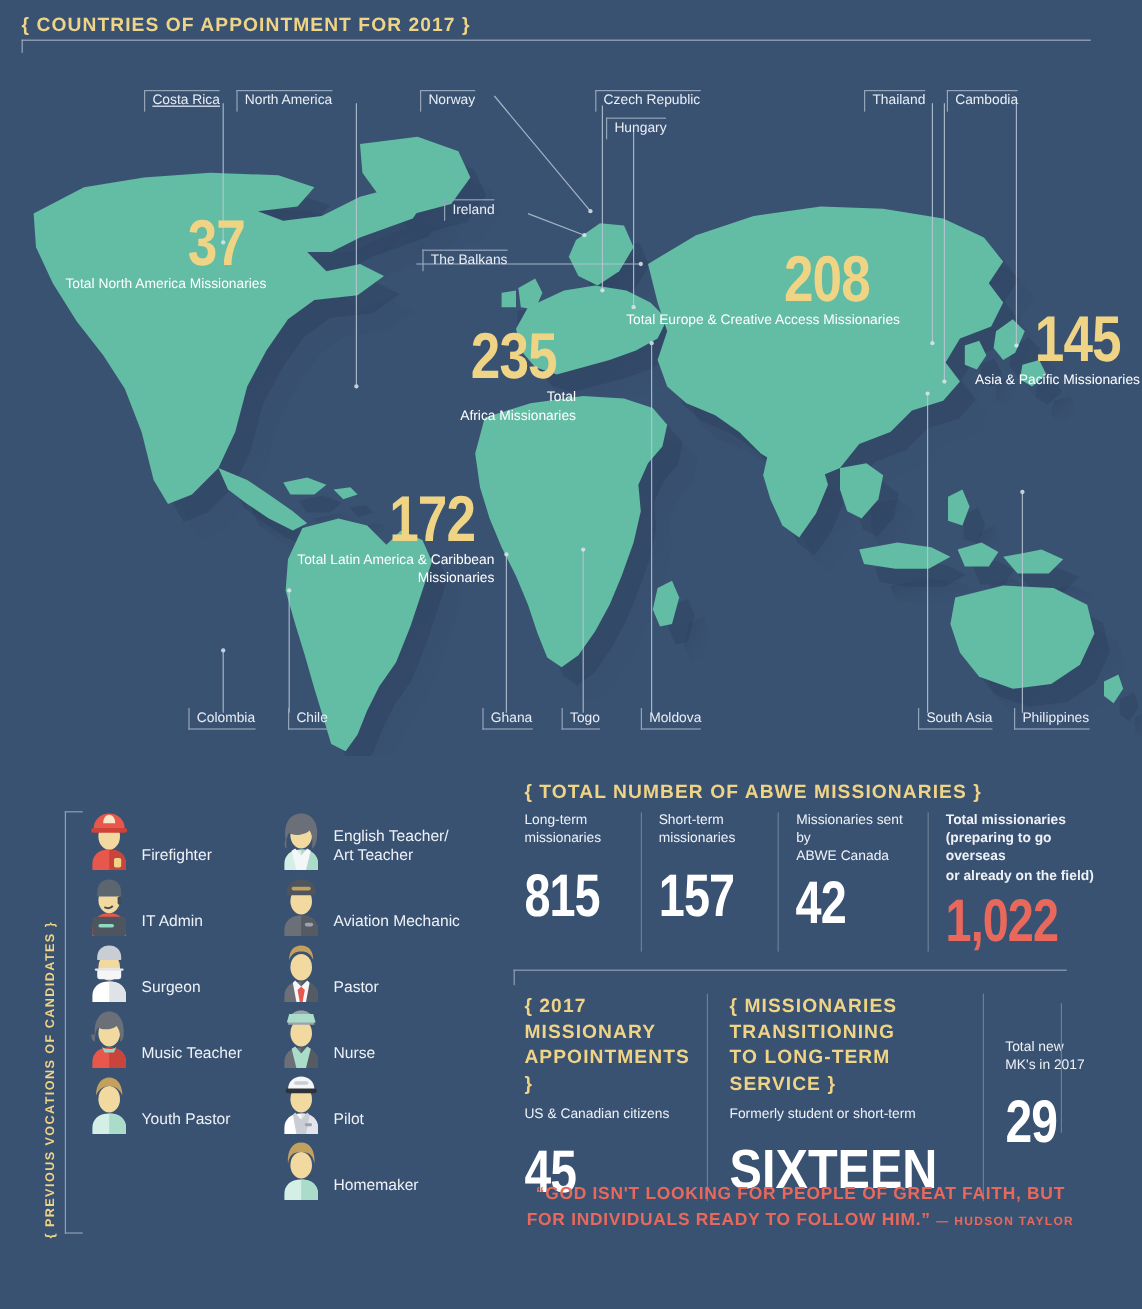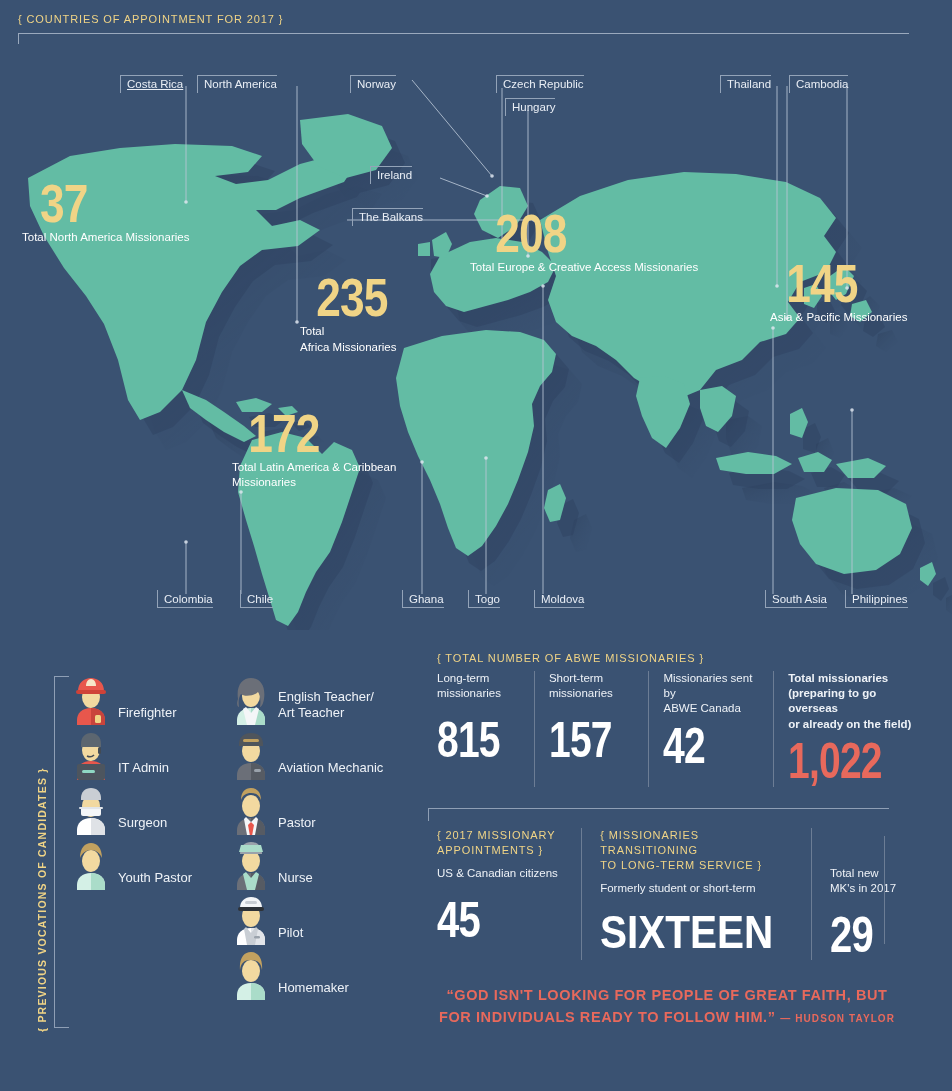--- a/index.html
+++ b/index.html
@@ -9,23 +9,23 @@
     font-family:"Liberation Sans",sans-serif;
     overflow:hidden;
     position:relative;
     color:#ffffff;
   }
   .root{position:relative;width:952px;height:1091px;}
 
   
   .bracket-title{
     color:#f0d486;
-    font-weight:normal;
+    font-weight:bold;
     letter-spacing:.9px;
-    font-size:11px;
+    font-size:16px;
   }
 
   
   .top-header{position:absolute;left:18px;top:13px;}
   .top-rule{
     position:absolute;left:18px;top:33px;width:890px;height:10px;
     border-top:1px solid #9aa9bd;border-left:1px solid #9aa9bd;
   }
 
   
@@ -34,21 +34,21 @@
 
   
   .clabel{
     position:absolute;font-size:11.5px;color:#e9eef5;white-space:nowrap;
   }
   .clabel.top{padding:2px 0 3px 6px;border-left:1px solid #93a3b8;border-top:1px solid #93a3b8;}
   .clabel.bot{padding:3px 0 2px 6px;border-left:1px solid #93a3b8;border-bottom:1px solid #93a3b8;}
   .clabel.plain{padding:2px 0 3px 6px;border-left:1px solid #93a3b8;border-top:1px solid #93a3b8;}
 
   
-  .region{position:absolute;text-align:left;}
+  .region{position:absolute;text-align:right;}
   .region .num{
     font-family:"Liberation Sans Narrow","Liberation Sans",sans-serif;
     color:#f0d486;font-weight:bold;
     font-size:54px;line-height:.95;
     letter-spacing:-1px;
     transform:scaleX(.82);
   }
   .region .cap{
     font-size:11.5px;color:#ffffff;line-height:1.25;margin-top:1px;white-space:nowrap;
   }
@@ -319,20 +319,30 @@
         <path d="M23 33c-9 0-14 5-14 12v5h28v-5c0-7-5-12-14-12z" fill="#ffffff"></path>
         <path d="M23 33c9 0 14 5 14 12v5H23z" fill="#dfe2e6"></path>
         <ellipse cx="23" cy="21" rx="9" ry="11" fill="#f2d9a0"></ellipse>
         <path d="M13 13c0-6 4-10 10-10s10 4 10 10v2H13z" fill="#c9ced4"></path>
         <rect x="13" y="22" width="20" height="9" rx="2" fill="#f4f6f8"></rect>
         <rect x="11" y="22" width="24" height="2" rx="1" fill="#e2e6ea"></rect>
       </svg>
       <div class="voc-label">Surgeon</div>
     </div>
 
+    <div class="voc-item">
+      <svg class="avatar" viewBox="0 0 46 50">
+        <path d="M23 33c-9 0-14 5-14 12v5h28v-5c0-7-5-12-14-12z" fill="#e8574c"></path>
+        <path d="M23 33c9 0 14 5 14 12v5H23z" fill="#c9443c"></path>
+        <path d="M17 32c2 3 10 3 12 0l-2 5h-8z" fill="#8fd8c3"></path>
+        <ellipse cx="23" cy="21" rx="9" ry="11" fill="#f2d9a0"></ellipse>
+        <path d="M11 22c-1-11 4-19 12-19s13 8 12 19c0 4-2 6-3 6 1-6-1-11-3-13-3 3-12 4-15 1-2 2-3 7-3 12-1 0-3-2-3-6z" fill="#6b6f78"></path>
+      </svg>
+      <div class="voc-label">Music Teacher</div>
+    </div>
 
     <div class="voc-item">
       <svg class="avatar" viewBox="0 0 46 50">
         <path d="M23 33c-9 0-14 5-14 12v5h28v-5c0-7-5-12-14-12z" fill="#d4f0e6"></path>
         <path d="M23 33c9 0 14 5 14 12v5H23z" fill="#aadcc9"></path>
         <ellipse cx="23" cy="21" rx="9" ry="11" fill="#f2d9a0"></ellipse>
         <path d="M12 18c0-10 5-15 11-15s11 5 11 15c-2-5-6-8-11-8s-9 3-11 8z" fill="#c2a15f"></path>
       </svg>
       <div class="voc-label">Youth Pastor</div>
     </div>

